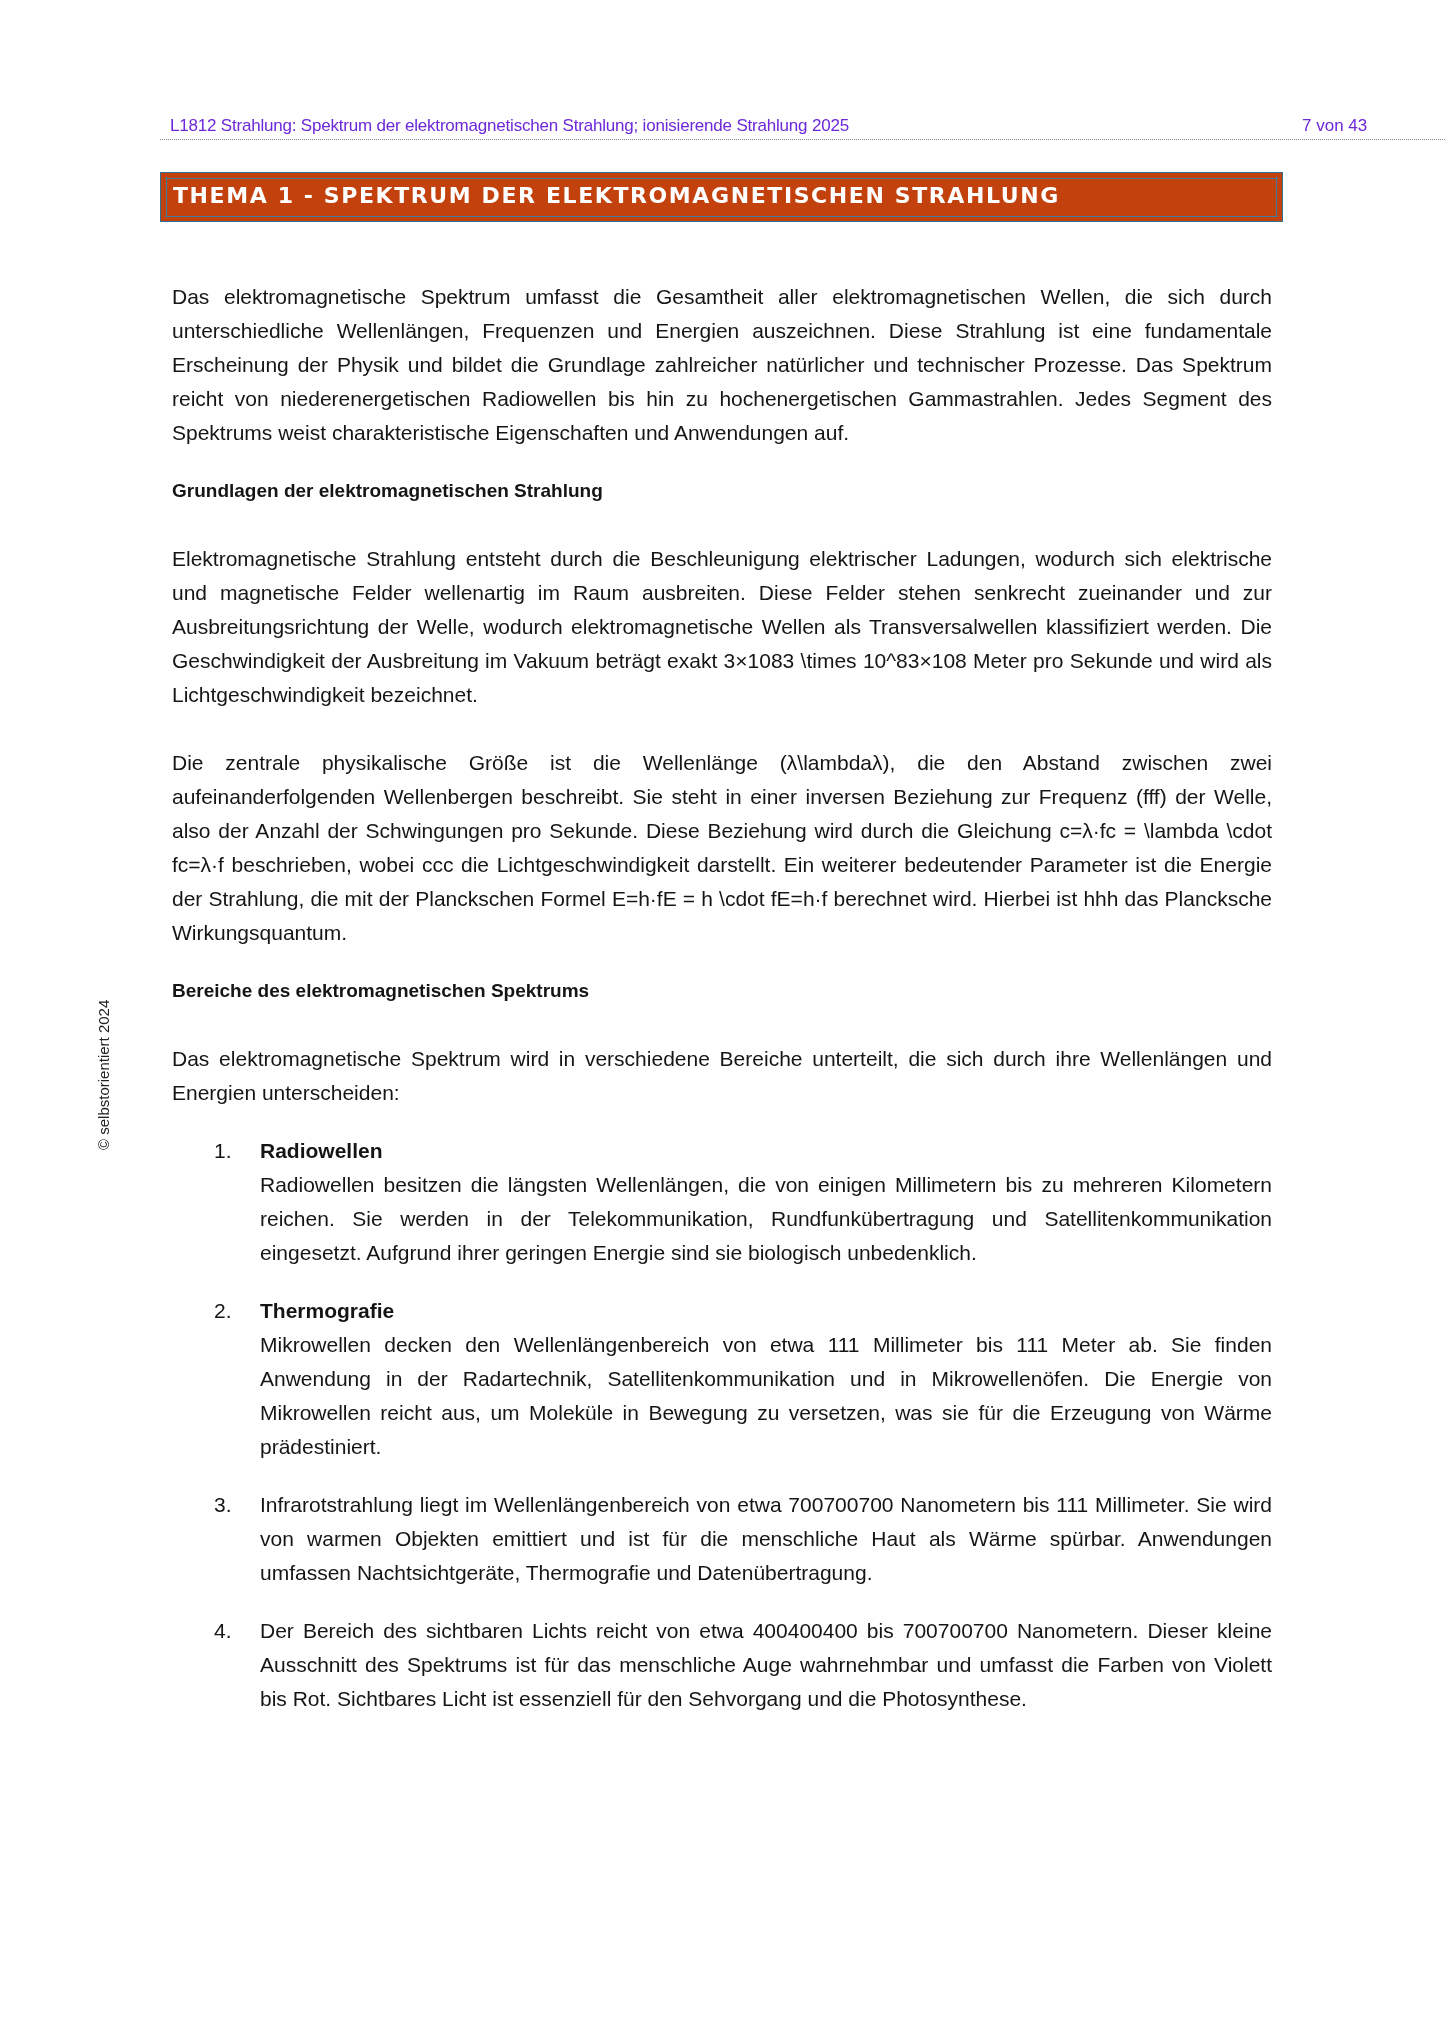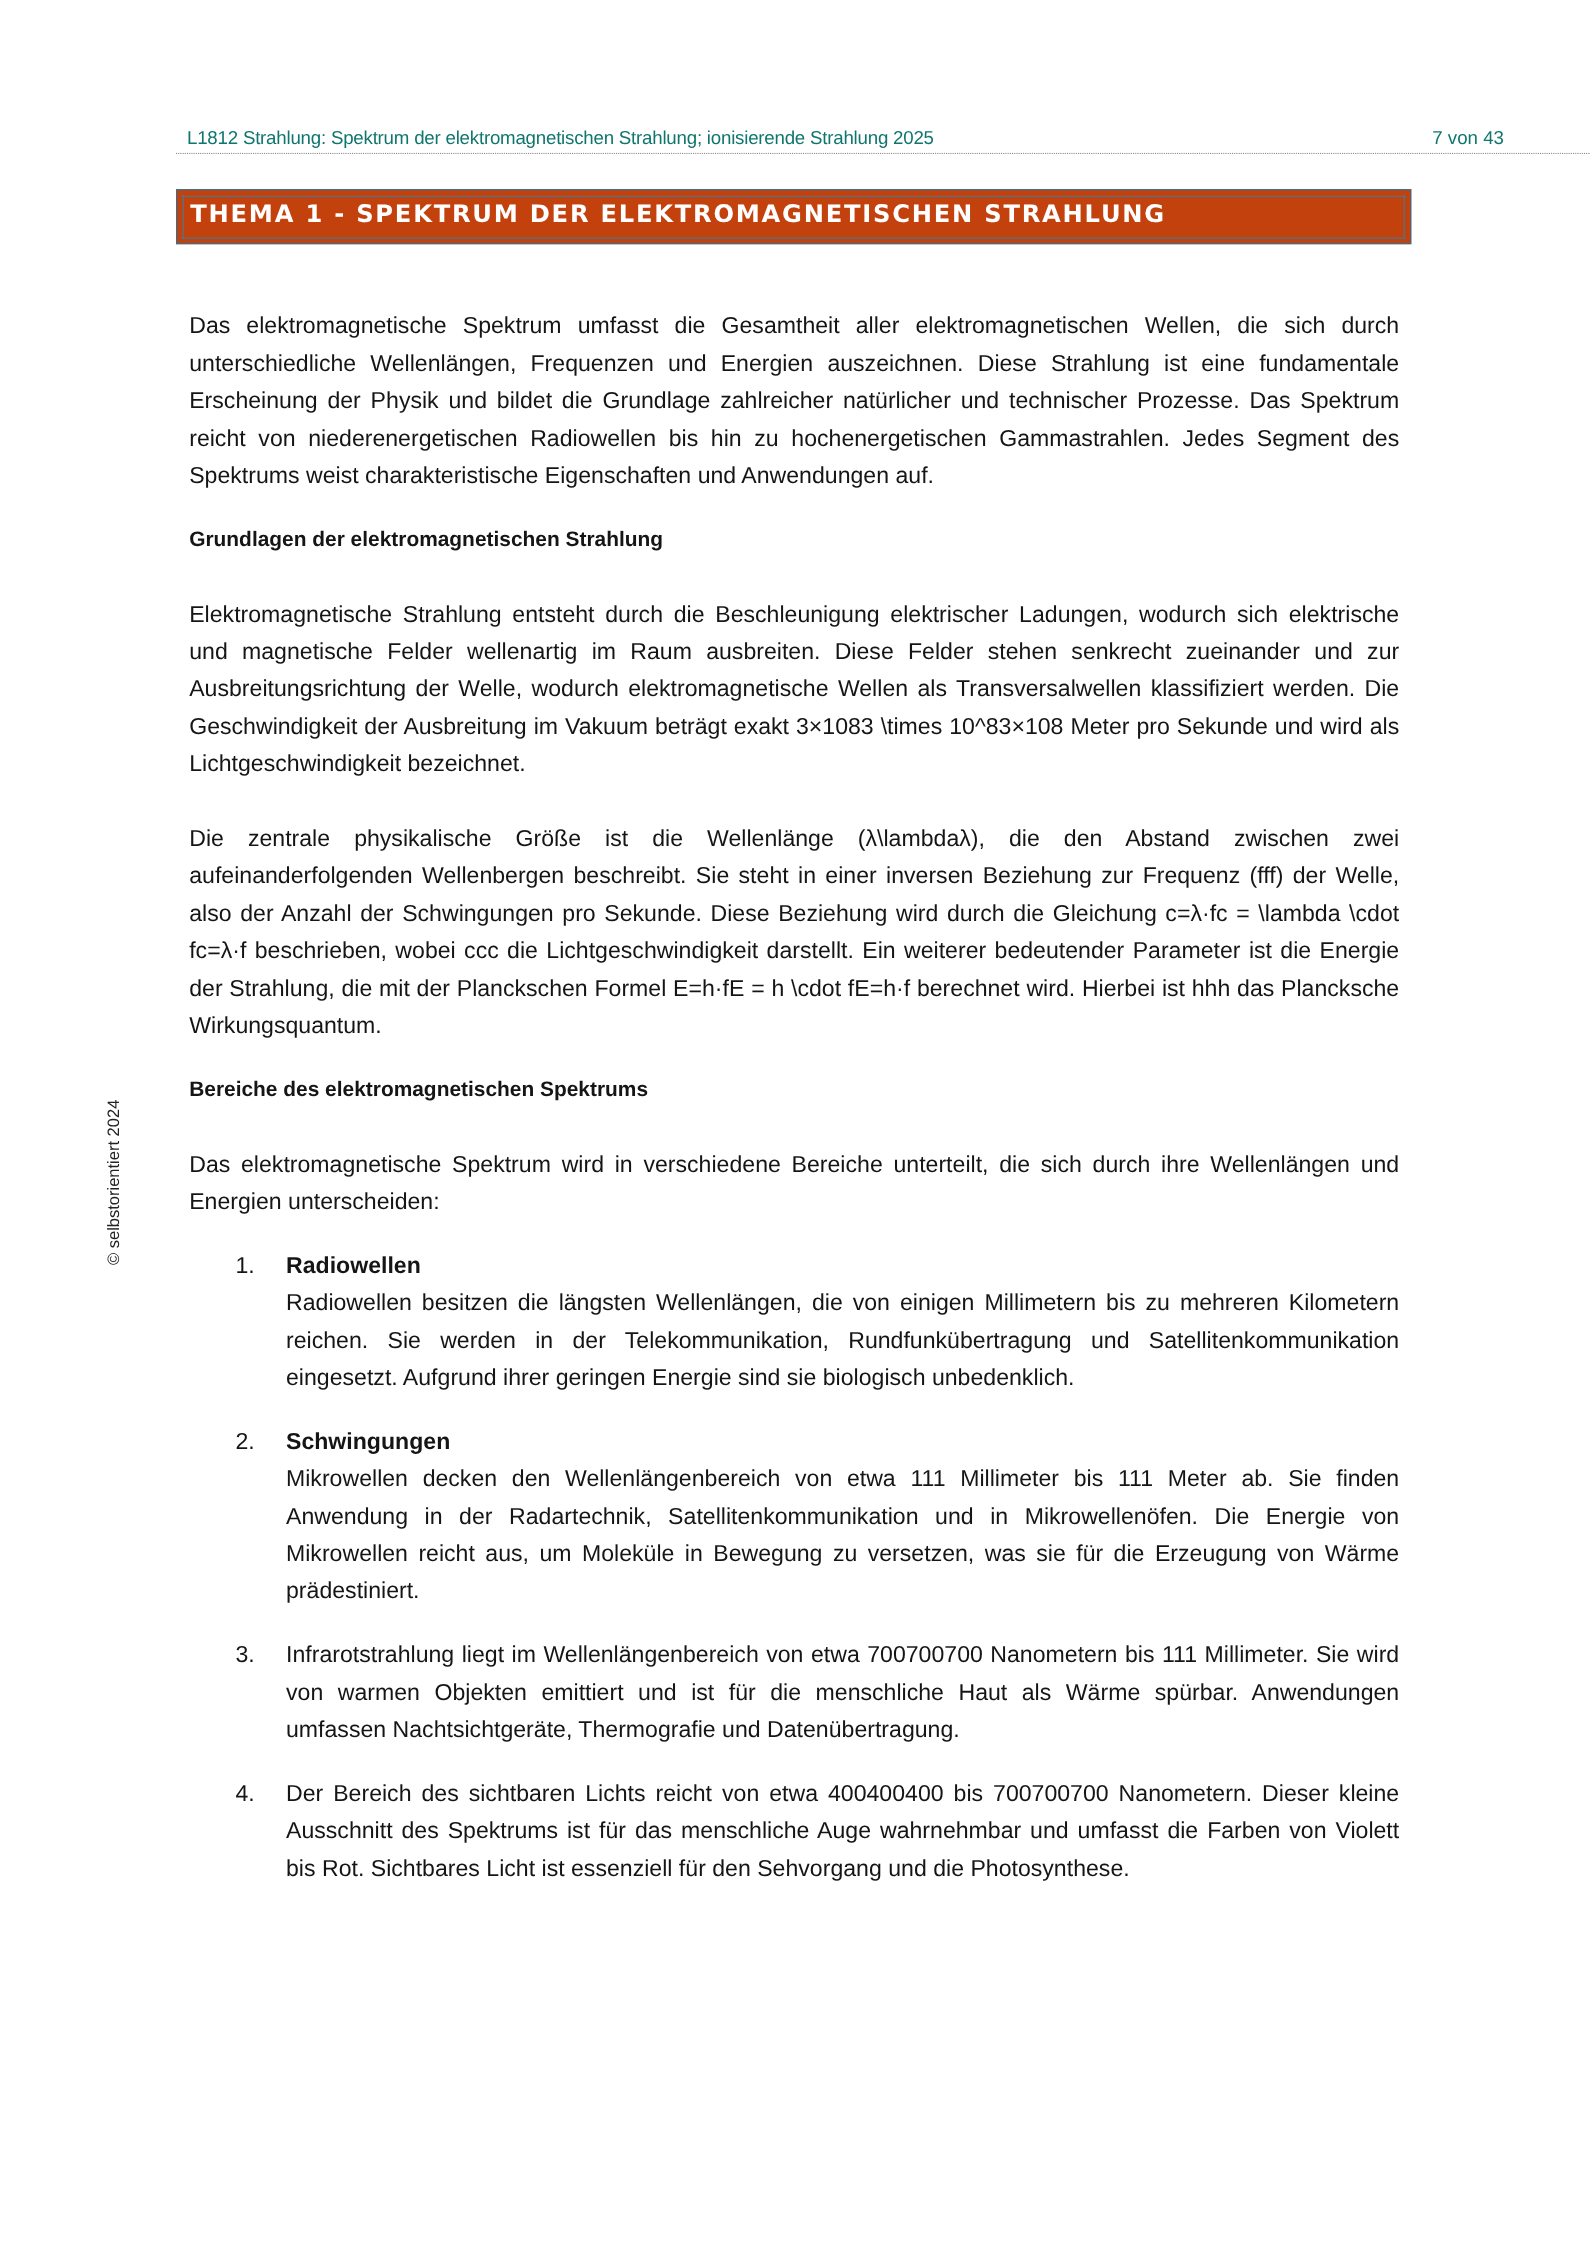--- a/index.html
+++ b/index.html
@@ -1,20 +1,20 @@
 <!DOCTYPE html>
 <html><head>
 <meta charset="utf-8">
 <style>
   html, body { margin:0; padding:0; background:#ffffff; }
   body { width:1445px; height:2043px; position:relative; overflow:hidden; color:#111; }
   .page-header {
     position:absolute; left:170px; top:112px; width:1265px; height:28px;
     font-family:"Liberation Sans Narrow","Liberation Sans", sans-serif;
-    font-size:17px; color:#0f766e;
+    font-size:17px; color:#6d28d9;
   }
   .page-header .h-title { position:absolute; left:0; top:4px; letter-spacing:-0.2px; }
   .page-header .h-page { position:absolute; left:1132px; top:4px; }
   .header-rule {
     position:absolute; left:160px; top:139px; width:1285px; height:0;
     border-top:1px dotted #8a8a8a;
   }
   .banner {
     position:absolute; left:160px; top:172px; width:1123px; height:50px;
     background:#c2410c; box-sizing:border-box;
@@ -81,21 +81,21 @@
       <span class="list-num">1.</span>
       <div class="item-title">
         <span>Radiowellen</span>
         <span></span>
       </div>
       <p class="item-text">Radiowellen besitzen die längsten Wellenlängen, die von einigen Millimetern bis zu mehreren Kilometern reichen. Sie werden in der Telekommunikation, Rundfunkübertragung und Satellitenkommunikation eingesetzt. Aufgrund ihrer geringen Energie sind sie biologisch unbedenklich.</p>
     </li>
     <li class="list-item">
       <span class="list-num">2.</span>
       <div class="item-title">
-        <span>Schwingungen</span>
+        <span>Thermografie</span>
         <span></span>
       </div>
       <p class="item-text">Mikrowellen decken den Wellenlängenbereich von etwa 111 Millimeter bis 111 Meter ab. Sie finden Anwendung in der Radartechnik, Satellitenkommunikation und in Mikrowellenöfen. Die Energie von Mikrowellen reicht aus, um Moleküle in Bewegung zu versetzen, was sie für die Erzeugung von Wärme prädestiniert.</p>
     </li>
     <li class="list-item">
       <span class="list-num">3.</span>
       <p class="item-text">Infrarotstrahlung liegt im Wellenlängenbereich von etwa 700700700 Nanometern bis 111 Millimeter. Sie wird von warmen Objekten emittiert und ist für die menschliche Haut als Wärme spürbar. Anwendungen umfassen Nachtsichtgeräte, Thermografie und Datenübertragung.</p>
     </li>
     <li class="list-item">
       <span class="list-num">4.</span>

